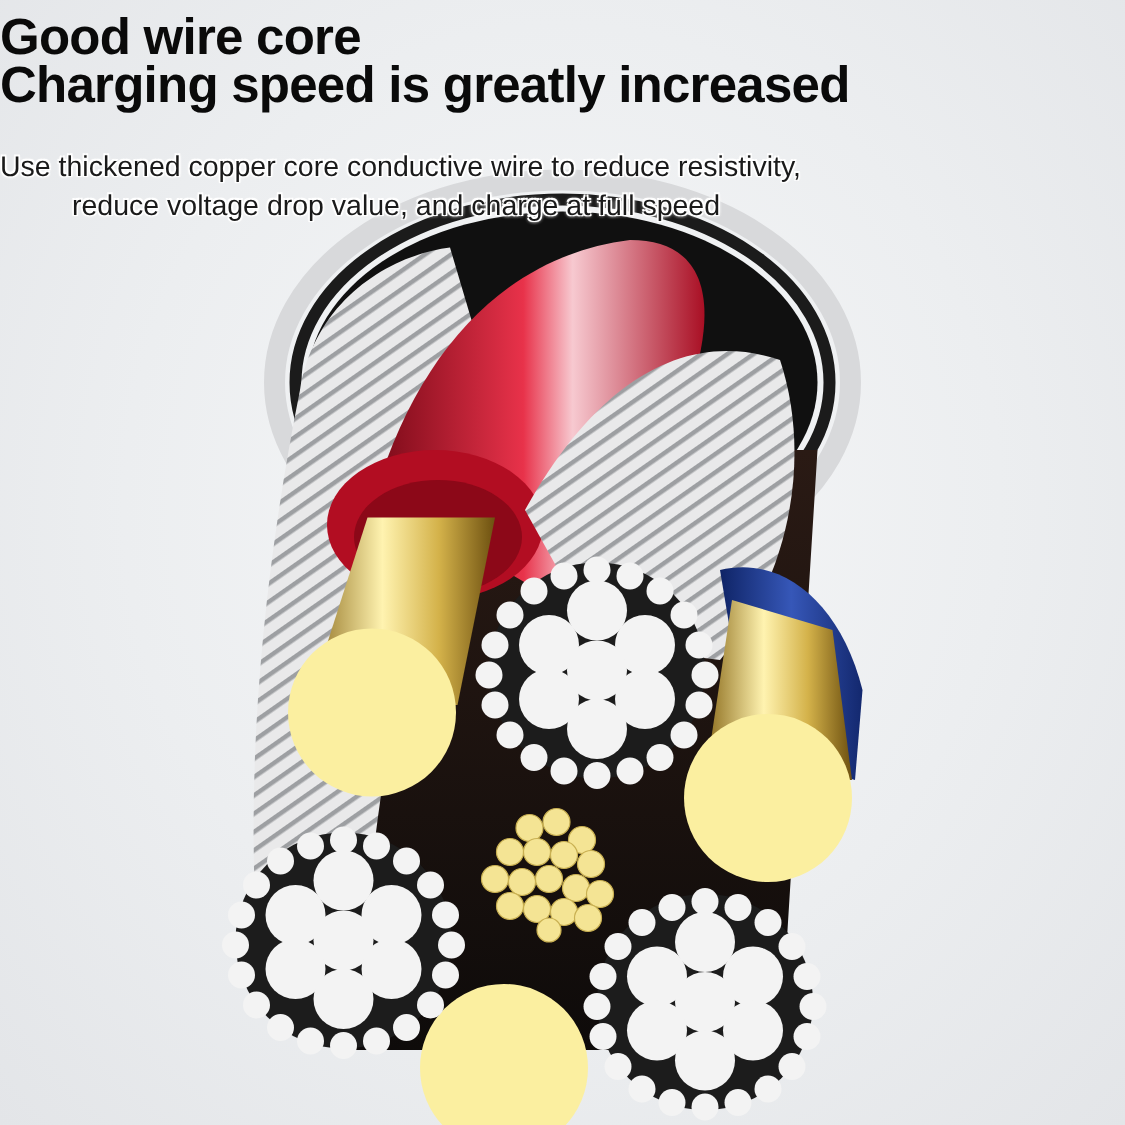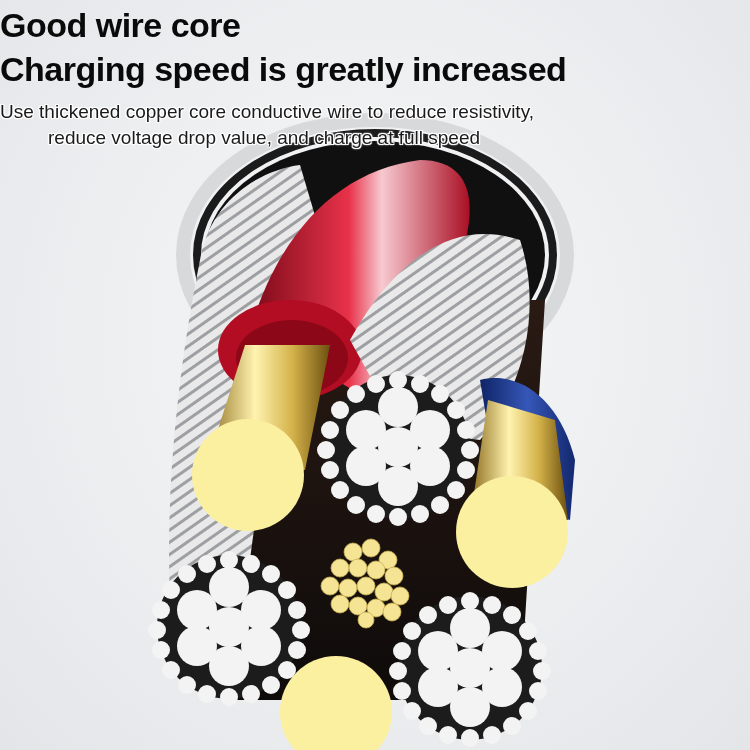--- a/index.html
+++ b/index.html
@@ -1,21 +1,21 @@
 <!DOCTYPE html>
 <html><head>
 <meta charset="utf-8">
 <style>
   html,body{margin:0;padding:0;}
   body{width:750px;height:750px;overflow:hidden;background:#eceef0;position:relative;font-family:"Liberation Sans",sans-serif;}
   .bg{position:absolute;inset:0;background:radial-gradient(ellipse at 50% 45%,#f6f7f8 0%,#eceef0 55%,#e3e5e8 100%);}
   svg.art{position:absolute;left:0;top:0;width:750px;height:750px;}
   .headline{position:absolute;left:0;right:0;text-align:left;color:#0a0a0a;font-weight:bold;letter-spacing:-0.5px;}
   .h1{top:4px;font-size:34px;line-height:42px;}
-  .h2{top:48px;font-size:34px;line-height:42px;}
+  .h2{top:36px;font-size:34px;line-height:42px;}
   .sub{position:absolute;left:0;right:0;text-align:left;color:#1a1a1a;font-size:19px;line-height:26px;
        text-shadow:0 0 3px #fff,0 0 3px #fff,0 0 2px #fff,1px 1px 0 #fff,-1px -1px 0 #fff,1px -1px 0 #fff,-1px 1px 0 #fff;}
   .s1{top:99px;}
   .s2{top:125px;margin-left:48px;}
 </style>
 </head>
 <body>
 
 <div class="bg"></div>
 

